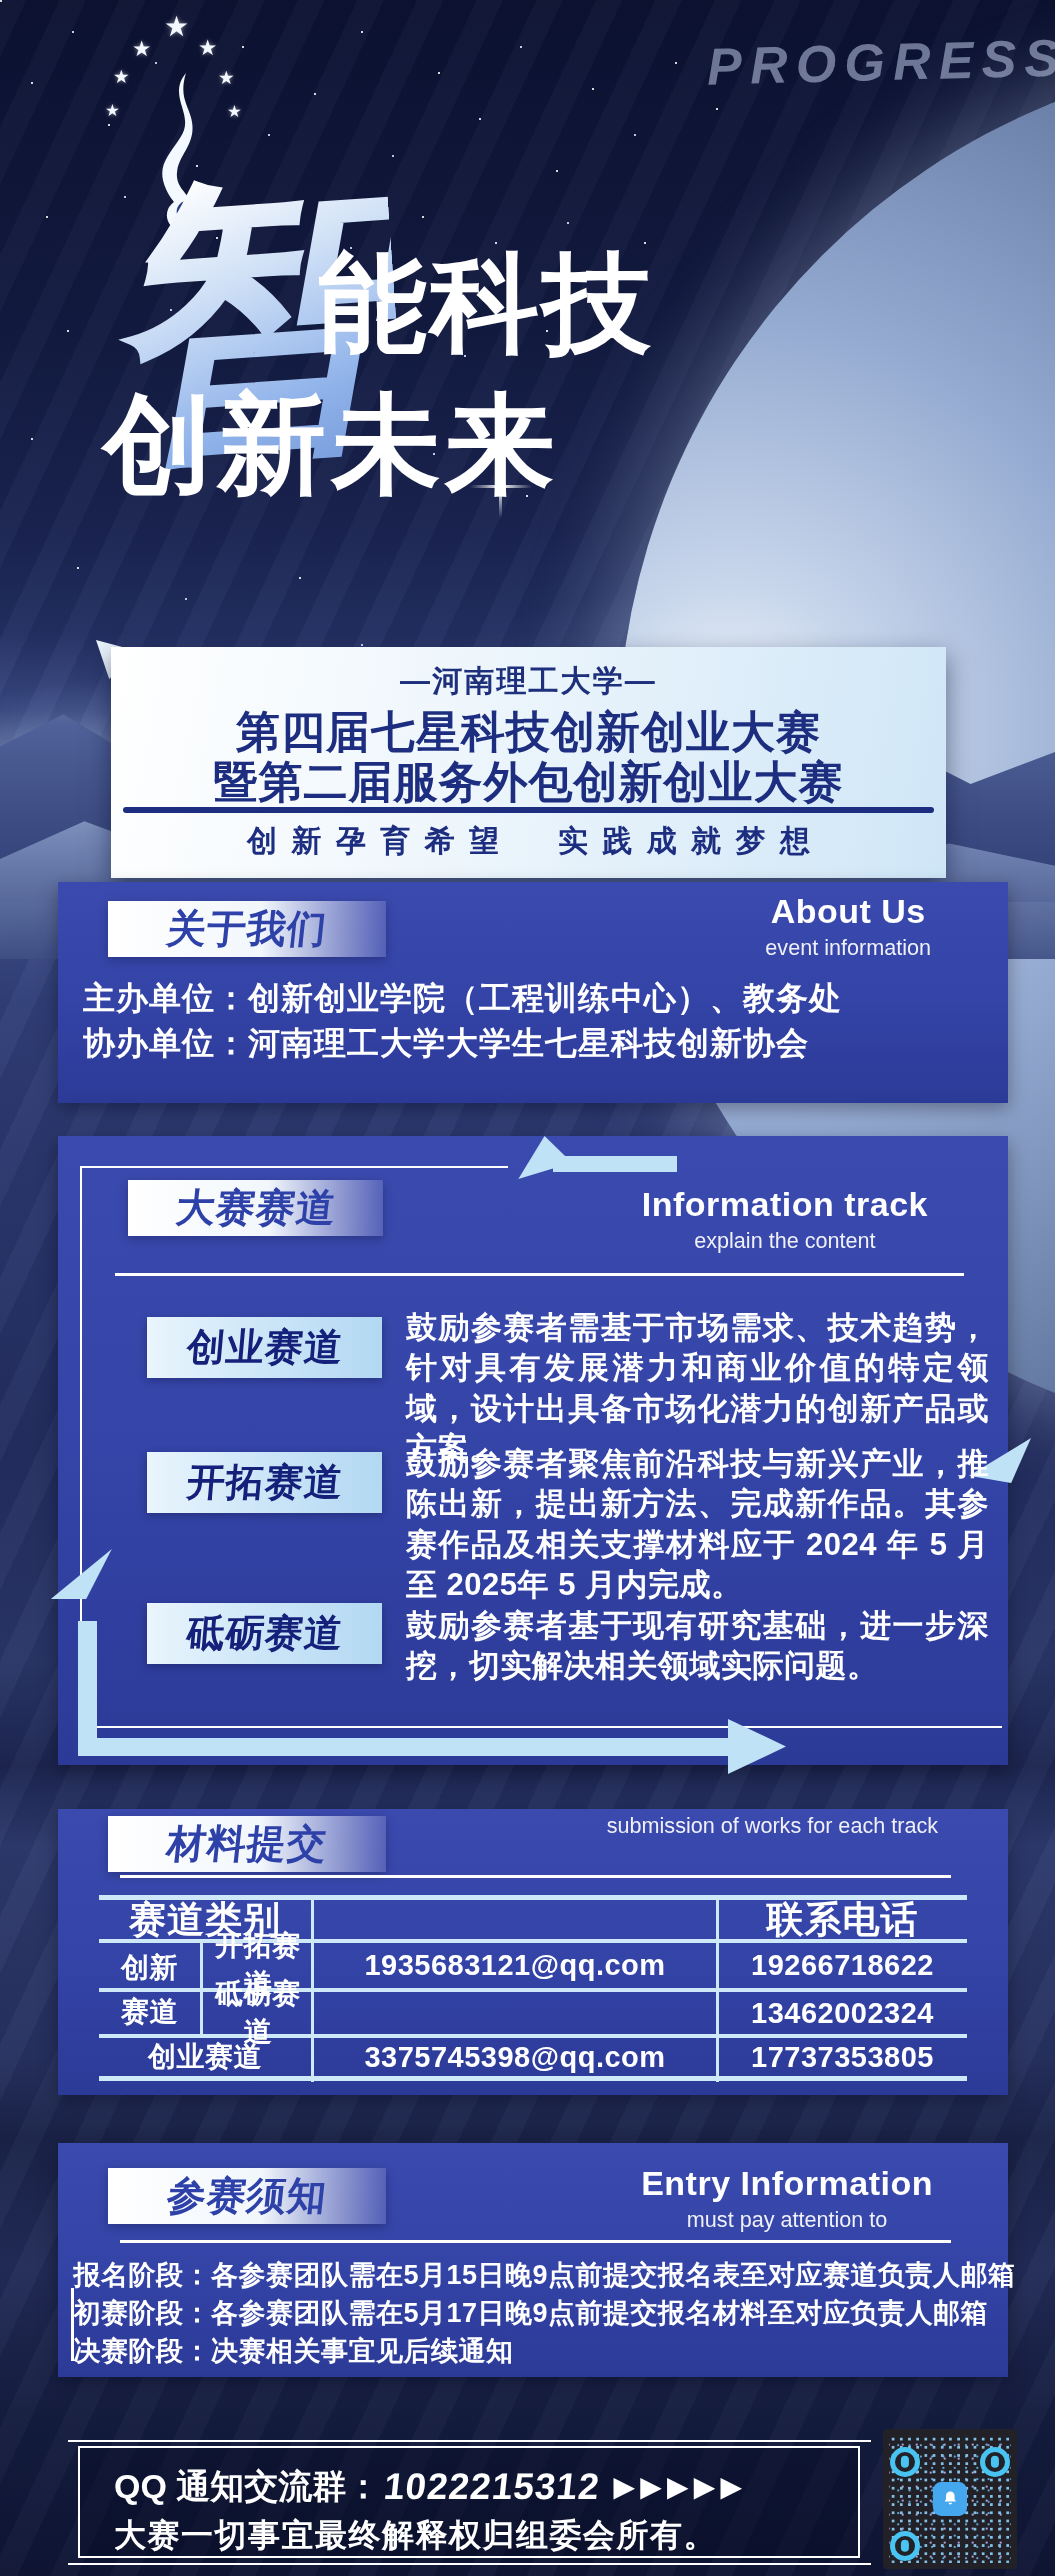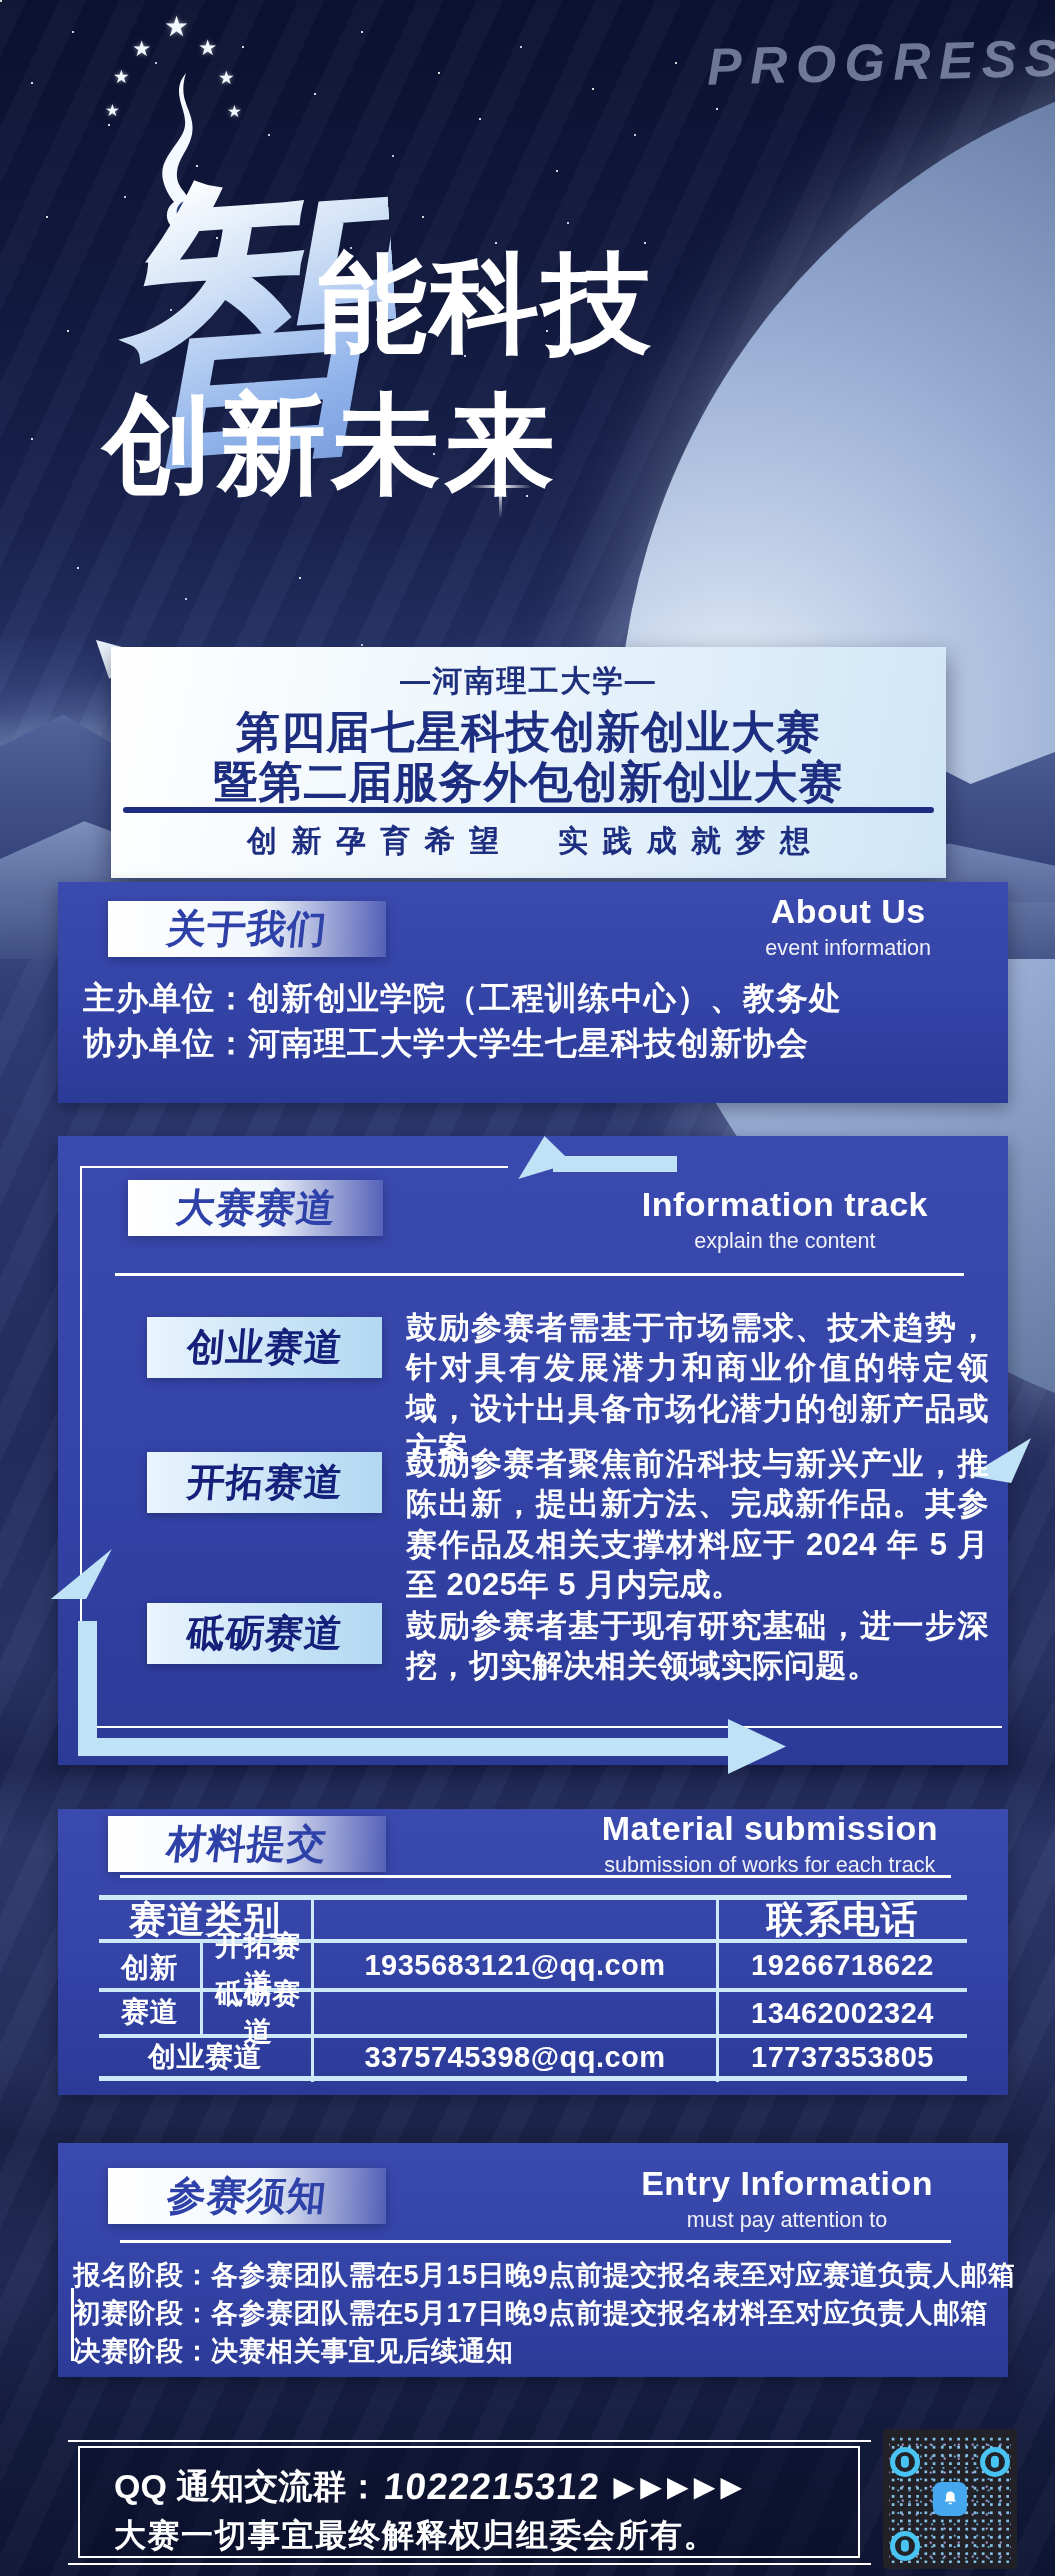--- a/index.html
+++ b/index.html
@@ -213,21 +213,20 @@
       <span>砥砺赛道</span>
     </div>
     <div class="tdesc" style="top:470px;">鼓励参赛者基于现有研究基础，进一步深挖，切实解决相关领域实际问题。</div>
   </section>
 
   <section class="panel p-submit">
     <div class="hbox" style="top:7.2px;">
       <span class="hbox-text">材料提交</span>
     </div>
     <div class="en-wrap" style="right:70px;top:0;">
-      <div class="en-title">Material submission</div>
       <div class="en-sub">submission of works for each track</div>
     </div>
     <div class="frame" style="left:62px;top:66px;width:831px;height:2.6px;"></div>
 
     <div class="table">
 
       <div class="tb" style="left:0;top:0;width:100%;height:5.2px;"></div>
       <div class="tb" style="left:0;top:44px;width:100%;height:4.1px;"></div>
       <div class="tb" style="left:0;top:93px;width:100%;height:4.1px;"></div>
       <div class="tb" style="left:0;top:139px;width:100%;height:4.1px;"></div>

